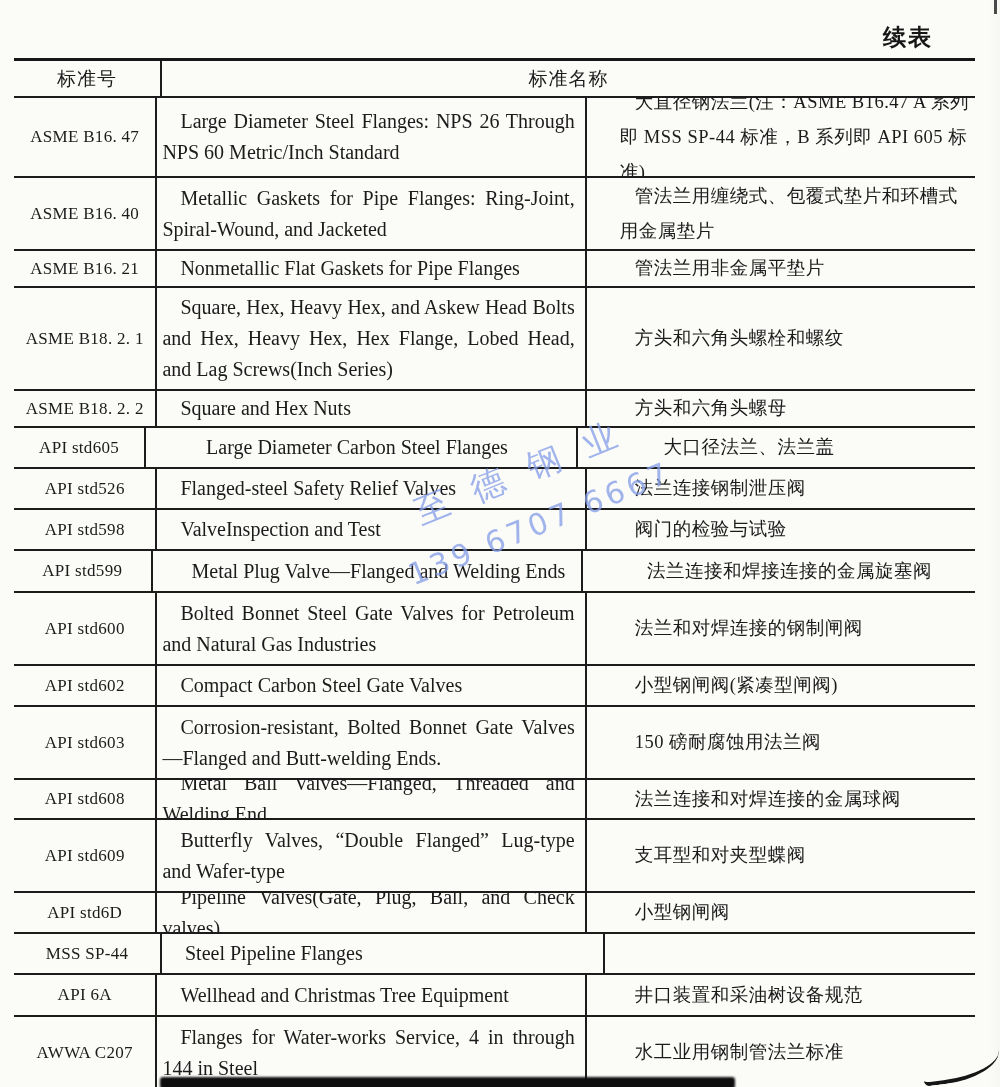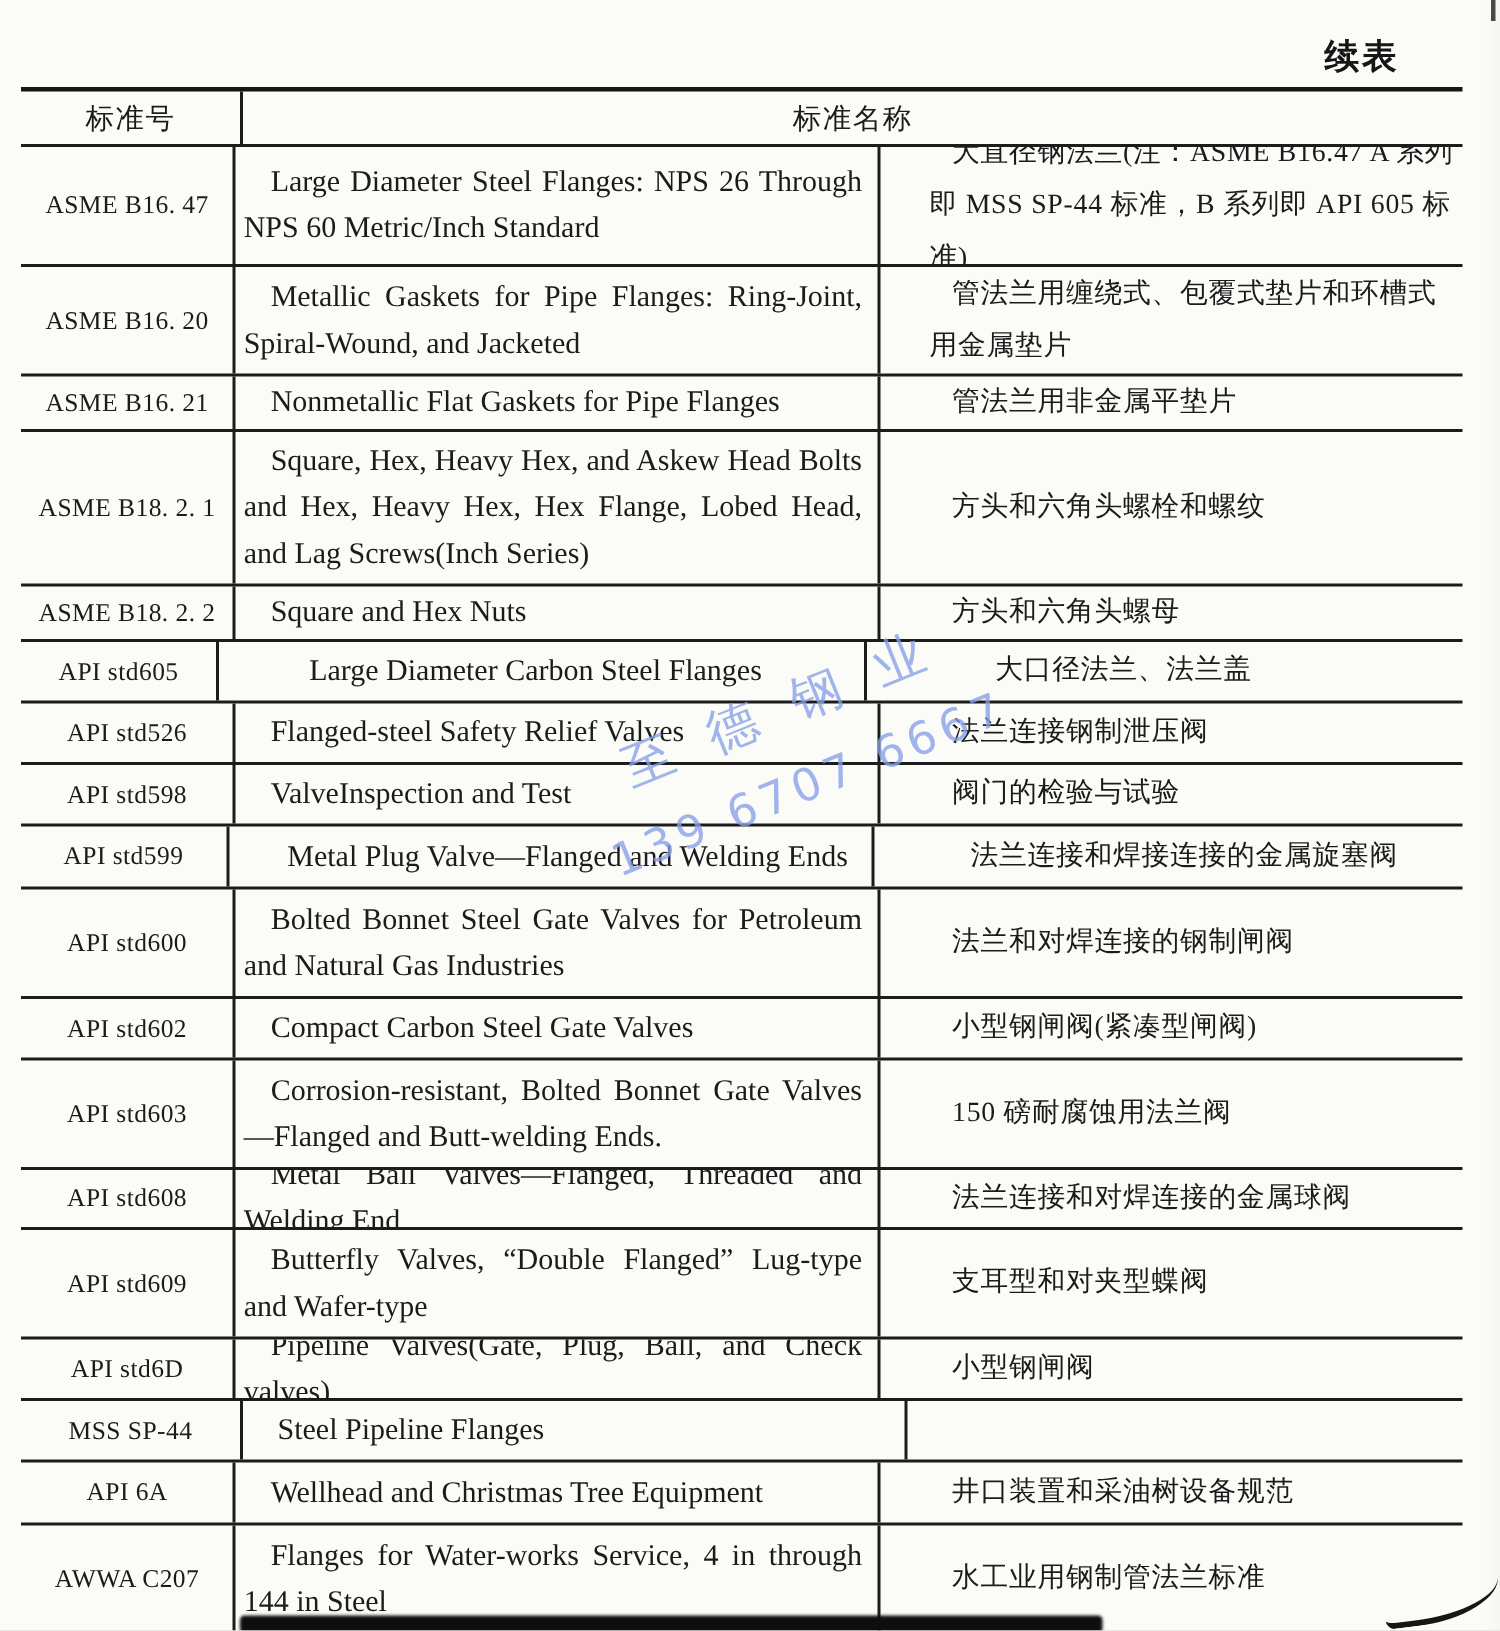--- a/index.html
+++ b/index.html
@@ -74,21 +74,21 @@
         <div class="row" style="height: 80px;">
           <div class="cell cell-std">ASME B16. 47</div>
           <div class="cell cell-en">
             <div class="txt">Large Diameter Steel Flanges: NPS 26 Through NPS 60 Metric/Inch Standard</div>
           </div>
           <div class="cell cell-zh">
             <div class="txt">大直径钢法兰(注：ASME B16.47 A 系列即 MSS SP-44 标准，B 系列即 API 605 标准)</div>
           </div>
         </div>
         <div class="row" style="height: 73px;">
-          <div class="cell cell-std">ASME B16. 20</div>
+          <div class="cell cell-std">ASME B16. 40</div>
           <div class="cell cell-en">
             <div class="txt">Metallic Gaskets for Pipe Flanges: Ring-Joint, Spiral-Wound, and Jacketed</div>
           </div>
           <div class="cell cell-zh">
             <div class="txt">管法兰用缠绕式、包覆式垫片和环槽式用金属垫片</div>
           </div>
         </div>
         <div class="row" style="height: 37px;">
           <div class="cell cell-std">ASME B16. 21</div>
           <div class="cell cell-en">

